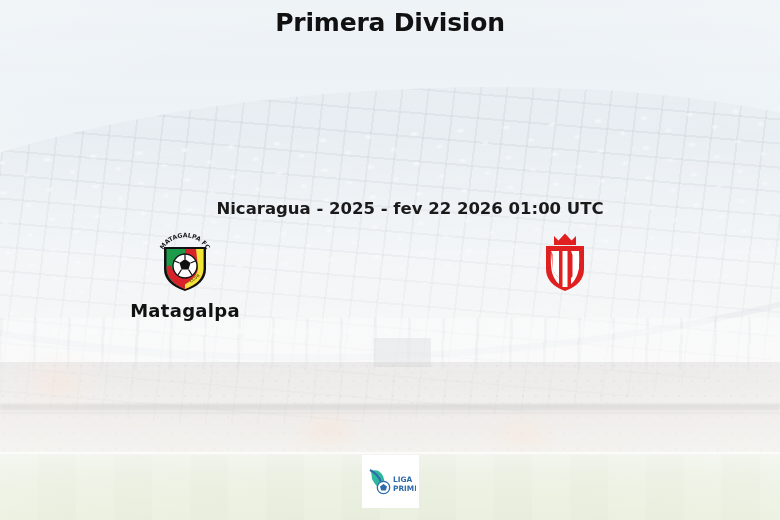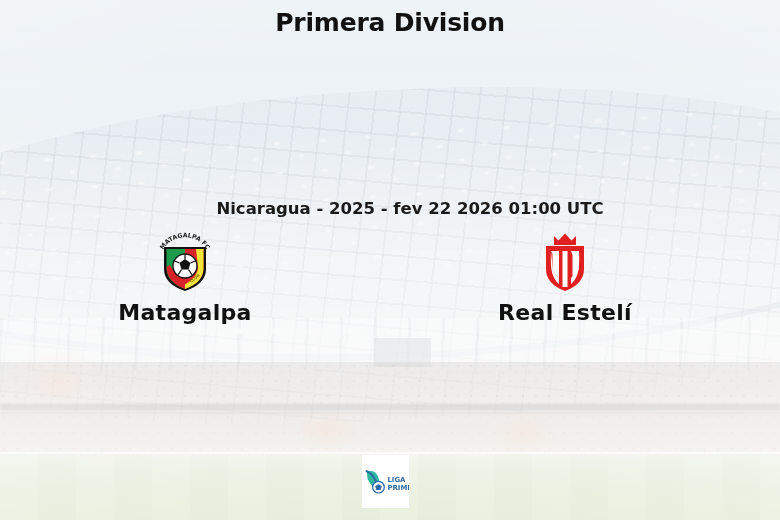--- a/index.html
+++ b/index.html
@@ -263,33 +263,34 @@
 
   .crest-wrap {
     height: 66px;
     display: flex;
     align-items: center;
     justify-content: center;
   }
 
   .team-name {
     margin-top: 6px;
-    font-size: 22px;
+    font-size: 18px;
     font-weight: bold;
     color: #111111;
     letter-spacing: 0.3px;
   }
 
   .league-badge {
     position: absolute;
     left: 362px; top: 455px;
-    width: 47px; height: 53px;
+    width: 57px; height: 53px;
     background: #ffffff;
     display: flex;
     align-items: center;
+    justify-content: center;
   }
 </style>
 </head>
 <body>
 
 <div class="stage">
 
   <div class="bg-layer">
     <div class="bg-sky"></div>
     <div class="bg-lower"></div>
@@ -357,21 +358,20 @@
 
           <path d="M15 22 L23 22 L23 49 Q18 45 16.5 39 L16.5 25 Z" fill="#ffffff"></path>
           <path d="M15 22 Q14.2 38 16.5 45 Q19 52 23 55 L23 49 Q17.5 44.5 16.5 38 Z" fill="#ffffff"></path>
 
           <rect x="26.5" y="22" width="5" height="36" fill="#ffffff"></rect>
 
           <path d="M35 22 L43 22 L43 39 Q41.5 45 36.5 49 L36.5 26 Z" fill="#ffffff"></path>
           <path d="M43 22 Q43.8 38 41.5 45 Q39 52 35 55 L35 49 Q40.5 44.5 41.5 38 Z" fill="#ffffff"></path>
         </svg>
       </div>
-      <div class="team-name">Real Estelí</div>
     </div>
 
     <div class="league-badge">
       <svg width="50" height="34" viewBox="0 0 50 34">
 
         <path d="M5 6 Q13 3 17 11 Q20 18 16 25 Q10 22 6 14 Z" fill="#2fb8a0"></path>
         <path d="M4 5 Q12 9 15 17 Q17 23 14 28" stroke="#2f6ba8" stroke-width="2.1" fill="none"></path>
 
         <circle cx="17.5" cy="22.5" r="6.2" fill="#ffffff" stroke="#2f6ba8" stroke-width="1.3"></circle>
         <polygon points="17.5,19 21,21.5 19.8,25.4 15.2,25.4 14,21.5" fill="#2f6ba8"></polygon>

